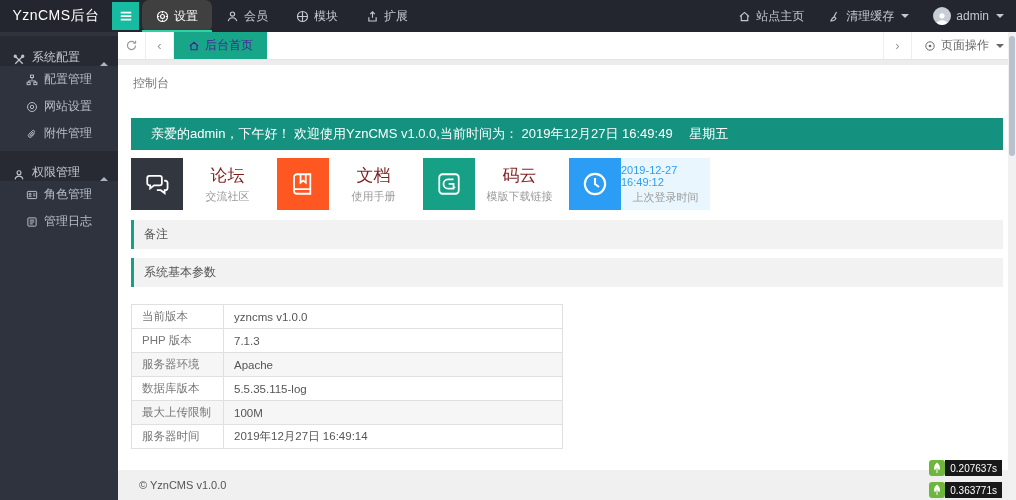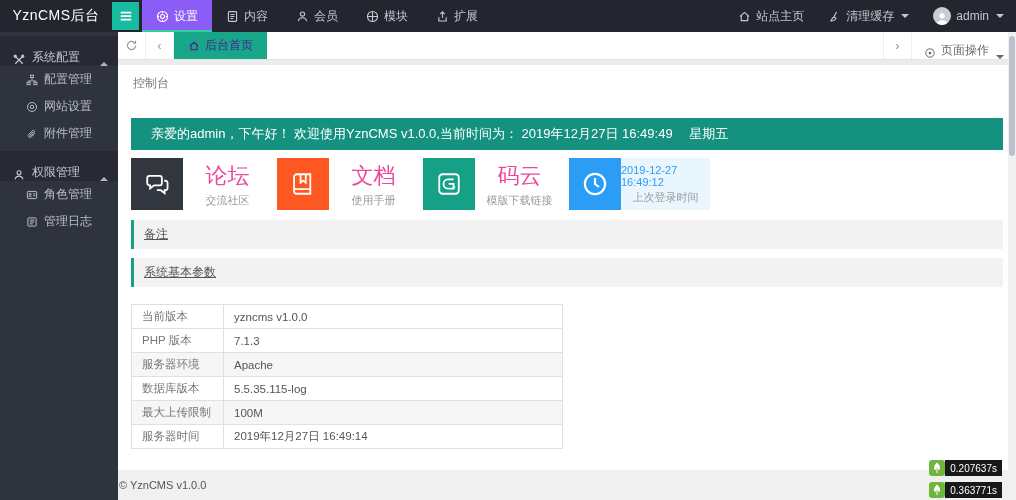--- a/index.html
+++ b/index.html
@@ -9,21 +9,21 @@
     font-size:12px; color:#555; background:#ececec;
   }
   .app { width:1016px; height:500px; display:flex; flex-direction:column; position:relative; }
 
   
   .topbar { height:32px; background:#23262e; display:flex; align-items:stretch; flex:0 0 32px; color:#b5bac4; }
   .logo { width:112px; display:flex; align-items:center; justify-content:center; color:#fff; font-size:14px; letter-spacing:.5px; cursor:pointer; }
   .hamburger { width:27px; margin:2px 3px 2px 0; border:none; background:#17bba0; color:#fff; display:flex; align-items:center; justify-content:center; cursor:pointer; }
   .topnav { display:flex; align-items:stretch; }
   .topnav-item { display:flex; align-items:center; gap:5px; padding:0 14px; color:#c3c8d1; cursor:pointer; text-decoration:none; position:relative; }
-  .topnav-item.active { background:#8b5cf6; color:#fff; }
+  .topnav-item.active { background:#404040; color:#fff;border-radius:7px; }
   .topnav-item.active::after { content:""; position:absolute; left:0; right:0; bottom:0; height:2px; background:#2fd0a4; }
   .topbar-right { margin-left:auto; display:flex; align-items:stretch; }
   .topbar-right .tb-link { display:flex; align-items:center; gap:5px; padding:0 12px; color:#c3c8d1; cursor:pointer; text-decoration:none; }
   .avatar { width:18px; height:18px; border-radius:50%; background:#c6cdd4; display:flex; align-items:flex-end; justify-content:center; overflow:hidden; }
   .caret-down { width:0; height:0; border-left:4px solid transparent; border-right:4px solid transparent; border-top:4px solid #c3c8d1; display:inline-block; margin-left:2px; }
   .caret-up { width:0; height:0; border-left:4px solid transparent; border-right:4px solid transparent; border-bottom:4px solid #aeb3bd; display:inline-block; }
 
   
   .body-row { flex:1; display:flex; min-height:0; }
 
@@ -34,54 +34,54 @@
   .side-item { height:27px; display:flex; align-items:center; gap:6px; padding-left:26px; cursor:pointer; color:#b9bec8; }
 
   
   .content-col { flex:1; display:flex; flex-direction:column; min-width:0; }
 
   
   .tabbar { height:28px; background:#fff; border-bottom:1px solid #e4e4e4; display:flex; align-items:stretch; flex:0 0 28px; }
   .tab-btn { width:28px; border:none; background:#fff; color:#999; cursor:pointer; font-size:13px; display:flex; align-items:center; justify-content:center; border-right:1px solid #eee; }
   .tab { display:flex; align-items:center; gap:5px; padding:0 14px; background:#18a689; color:#4c1d95; cursor:pointer; font-size:12px; }
   .tab-spacer { flex:1; }
-  .page-actions { display:flex; align-items:flex-end; gap:5px; padding:0 12px; border:none; border-left:1px solid #eee; background:#fff; color:#666; cursor:pointer; font-size:12px; }
+  .page-actions { display:flex; align-items:center; gap:5px; padding:0 12px; border:none; border-left:1px solid #eee; background:#fff; color:#666; cursor:pointer; font-size:12px; }
   .page-actions .caret-down { border-top-color:#666; }
   .tab-btn.right { border-left:1px solid #eee; border-right:none; }
 
   
   .scrollwrap { flex:1; display:flex; flex-direction:column; background:#ececec; padding-top:5px; min-height:0; }
   .panel { flex:1; background:#fff; padding:0 13px; overflow:hidden; }
 
   .breadcrumb { padding:10px 2px 26px; color:#767676; }
   .welcome-banner { background:#14917f; color:#fff; font-size:13px; padding:7px 10px 7px 20px; }
 
   
   .cards { display:flex; gap:5px; margin-top:8px; }
   .card { display:flex; width:141px; height:52px; cursor:pointer; }
   .card-ico { width:52px; height:52px; display:flex; align-items:center; justify-content:center; color:#fff; flex:0 0 52px; }
   .card-txt { flex:1; background:#fff; display:flex; flex-direction:column; align-items:center; justify-content:center; gap:2px; }
-  .card-title { font-size:22px; color:#ec4899; }
+  .card-title { font-size:17px; color:#7f1d1d; }
   .card-sub { font-size:11px; color:#9a9a9a; }
   .card.highlight .card-txt { background:#e9f6fe; }
   .card.highlight .card-title { font-size:11px; color:#2b9df4; }
 
   
-  .section-bar { margin-top:9px; background:#f2f2f2; border-left:3px solid #16a085; padding:6px 10px; color:#555;text-decoration:underline; }
+  .section-bar { margin-top:9px; background:#f2f2f2; border-left:3px solid #16a085; padding:6px 10px; color:#555; }
   .section-bar.first { margin-top:10px; }
 
   
   table.sys { border-collapse:collapse; margin-top:17px; width:432px; }
   table.sys td { border:1px solid #e0e0e0; padding:4px 10px; font-size:11.5px; height:22px; }
   table.sys td.k { width:92px; color:#777; }
   table.sys td.v { color:#555; }
   table.sys tr:nth-child(2n+3) { background:#f6f6f6; }
 
   
-  .page-footer { flex:0 0 30px; background:#f0f0f0; display:flex; align-items:center; padding-left:1px; color:#555; font-size:11px; }
+  .page-footer { flex:0 0 30px; background:#f0f0f0; display:flex; align-items:center; padding-left:21px; color:#555; font-size:11px; }
 
   
   .trace-badges { position:absolute; right:14px; bottom:2px; display:flex; flex-direction:column; gap:6px; align-items:flex-end; z-index:5; }
   .badge { display:flex; align-items:center; cursor:pointer; }
   .badge .label { background:#191919; color:#fff; font-size:10px; padding:2px 5px; height:16px; display:flex; align-items:center; }
 
   
   .vscrollbar { position:absolute; right:0; top:32px; bottom:0; width:8px; background:#f1f1f1; }
   .vscrollbar .thumb { position:absolute; top:4px; right:1px; width:6px; height:120px; border-radius:3px; background:#b9c2cc; }
 
@@ -107,29 +107,20 @@
     <nav class="topnav">
       <a class="topnav-item active">
         <span class="ico">
           <svg width="13" height="13" viewBox="0 0 16 16" stroke="currentColor" stroke-width="1.4" fill="none">
               <circle cx="8" cy="8" r="6.2"></circle>
               <circle cx="8" cy="8" r="2.4"></circle>
               <path d="M8 1.8v2.2M8 12v2.2M1.8 8h2.2M12 8h2.2"></path>
             </svg>
         </span>
         <span>设置</span>
-      </a>
-      <a class="topnav-item">
-        <span class="ico">
-          <svg width="13" height="13" viewBox="0 0 16 16" stroke="currentColor" stroke-width="1.4" fill="none">
-              <rect x="3" y="2" width="10" height="12" rx="1"></rect>
-              <path d="M5.5 5.5h5M5.5 8h5M5.5 10.5h3.5"></path>
-            </svg>
-        </span>
-        <span>内容</span>
       </a>
       <a class="topnav-item">
         <span class="ico">
           <svg width="13" height="13" viewBox="0 0 16 16" stroke="currentColor" stroke-width="1.4" fill="none">
               <circle cx="8" cy="5" r="2.6"></circle>
               <path d="M2.8 13.8c.6-3 2.6-4.3 5.2-4.3s4.6 1.3 5.2 4.3"></path>
             </svg>
         </span>
         <span>会员</span>
       </a>

